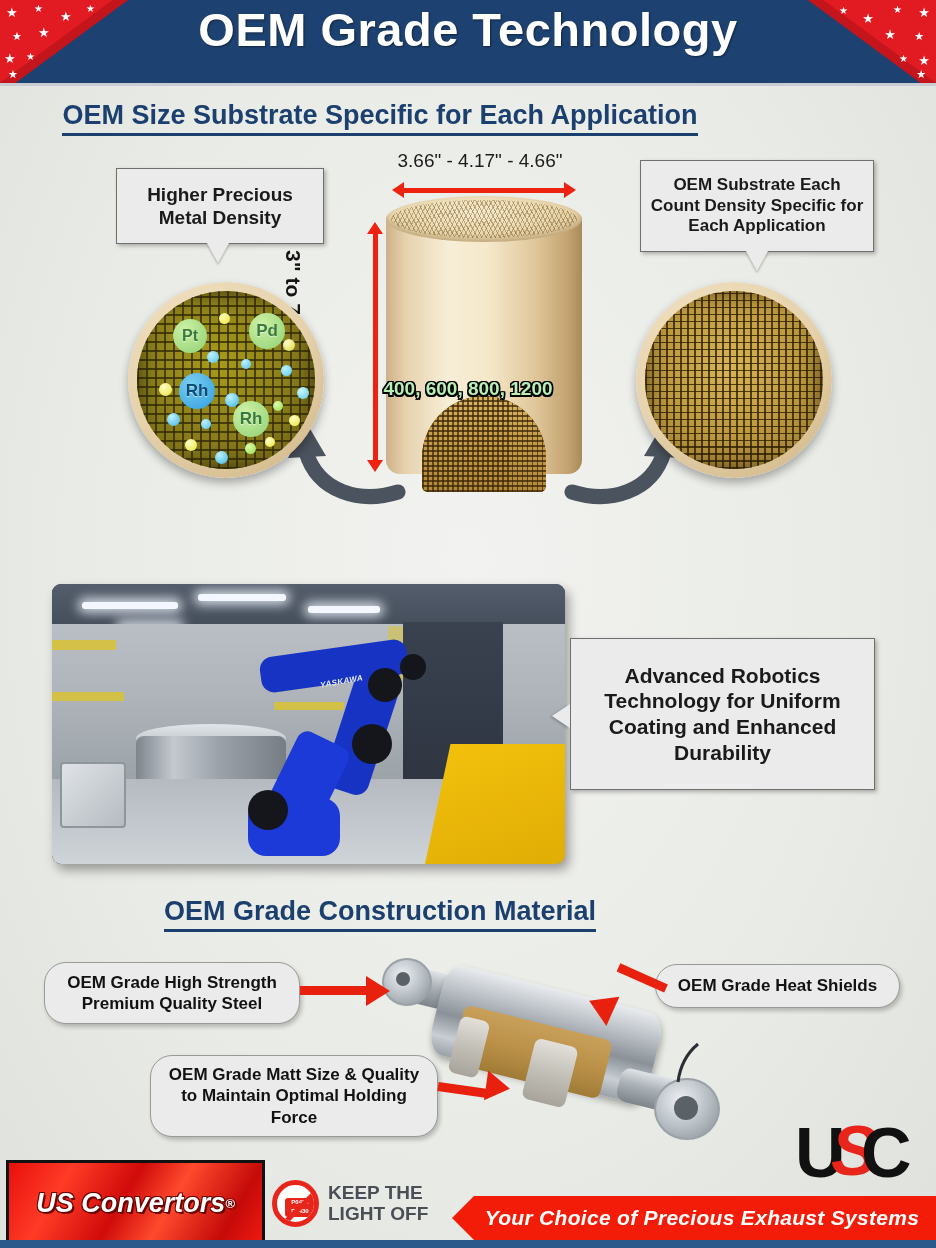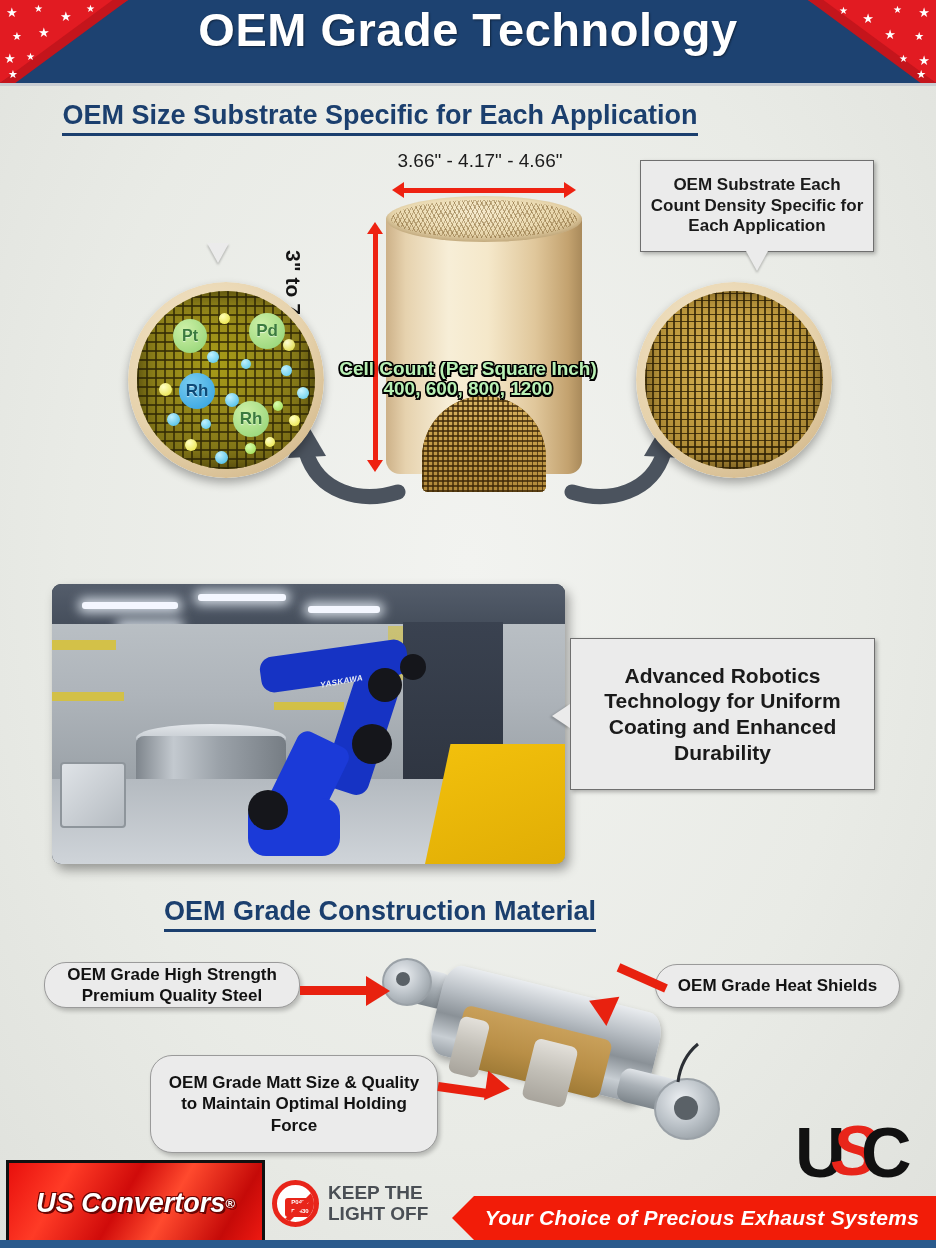--- a/index.html
+++ b/index.html
@@ -251,20 +251,23 @@
       <span class="star" style="right:10px;top:68px;font-size:11px">★</span>
     </div>
     <div class="header-title">OEM Grade Technology</div>
   </div>
   <div class="header-bottom"></div>
 
   <div class="sec-head" style="top:100px">
     <span>OEM Size Substrate Specific for Each Application</span>
   </div>
 
+  <div class="bubble" style="left:116px;top:168px;width:208px;height:76px;font-size:19px">
+    <span>Higher Precious Metal Density</span>
+  </div>
   <div class="tail-down" style="left:207px;top:243px"></div>
 
   <div class="bubble" style="left:640px;top:160px;width:234px;height:92px;font-size:17px">
     <span>OEM Substrate Each Count Density Specific for Each Application</span>
   </div>
   <div class="tail-down" style="left:746px;top:251px"></div>
 
   <div class="dim-h-label">3.66" - 4.17" - 4.66"</div>
   <div class="dim-h">
     <div class="bar"></div>
@@ -334,21 +337,20 @@
       </div>
     </div>
   </div>
 
   <div class="circ" style="left:636px;top:282px;width:196px;height:196px">
     <div class="circ-rim"></div>
     <div class="circ-inner">
       <div class="mesh-right"></div>
     </div>
   </div>
-  <div class="cell-text" style="left:0;top:358px;font-size:19px">Cell Count (Per Square Inch)</div>
   <div class="cell-text" style="left:0;top:378px;font-size:19px">400, 600, 800, 1200</div>
 
 
   <div class="photo">
     <div class="ph-ceiling"></div>
     <div class="ph-light" style="left:30px;top:18px;width:96px"></div>
     <div class="ph-light" style="left:146px;top:10px;width:88px"></div>
     <div class="ph-light" style="left:256px;top:22px;width:72px"></div>
     <div class="ph-light" style="left:68px;top:40px;width:60px;height:5px"></div>
     <div class="ph-bg"></div>
@@ -392,33 +394,33 @@
     <div class="conv-mat" style="left:72px;top:68px;width:30px;height:58px;transform:rotate(14deg)"></div>
     <div class="conv-mat" style="left:146px;top:92px;width:44px;height:62px;transform:rotate(14deg)"></div>
     <div class="conv-pipe" style="left:236px;top:124px;width:66px;height:34px;transform:rotate(14deg)"></div>
     <div class="conv-flange" style="left:272px;top:128px;width:62px;height:58px"></div>
     <div class="conv-hole" style="left:292px;top:146px;width:24px;height:24px"></div>
     <svg style="position:absolute;left:282px;top:92px;width:40px;height:48px" viewBox="0 0 40 48">
       <path d="M34 2 C 22 12, 16 24, 14 40" stroke="#2b2f35" stroke-width="3" fill="none"></path>
     </svg>
   </div>
 
-  <div class="rbox" style="left:44px;top:962px;width:256px;height:46px;font-size:17px">
+  <div class="rbox" style="left:44px;top:962px;width:256px;height:62px;font-size:17px">
     <span>OEM Grade High Strength Premium Quality Steel</span>
   </div>
   <div class="red-arrow" style="left:300px;top:986px;width:68px"></div>
   <div class="red-head" style="left:366px;top:976px;border-top:15px solid transparent;border-bottom:15px solid transparent;border-left:24px solid #e8210f"></div>
 
   <div class="rbox" style="left:655px;top:964px;width:245px;height:44px;font-size:17px">
     <span>OEM Grade Heat Shields</span>
   </div>
   <div class="red-arrow" style="left:614px;top:984px;width:52px;transform:rotate(24deg);transform-origin:right center"></div>
   <div class="red-head" style="left:588px;top:990px;border-top:16px solid transparent;border-bottom:16px solid transparent;border-right:26px solid #e8210f;transform:rotate(24deg)"></div>
 
-  <div class="rbox" style="left:150px;top:1055px;width:288px;height:98px;font-size:17px">
+  <div class="rbox" style="left:150px;top:1055px;width:288px;height:82px;font-size:17px">
     <span>OEM Grade Matt Size &amp; Quality to Maintain Optimal Holding Force</span>
   </div>
   <div class="red-arrow" style="left:438px;top:1082px;width:50px;transform:rotate(8deg);transform-origin:left center"></div>
   <div class="red-head" style="left:486px;top:1072px;border-top:15px solid transparent;border-bottom:15px solid transparent;border-left:24px solid #e8210f;transform:rotate(8deg)"></div>
 
   <div class="usc-plate">
     <div class="usc-plate-text">
       <span>US Convertors</span>
         <sup>®</sup>
     </div>

